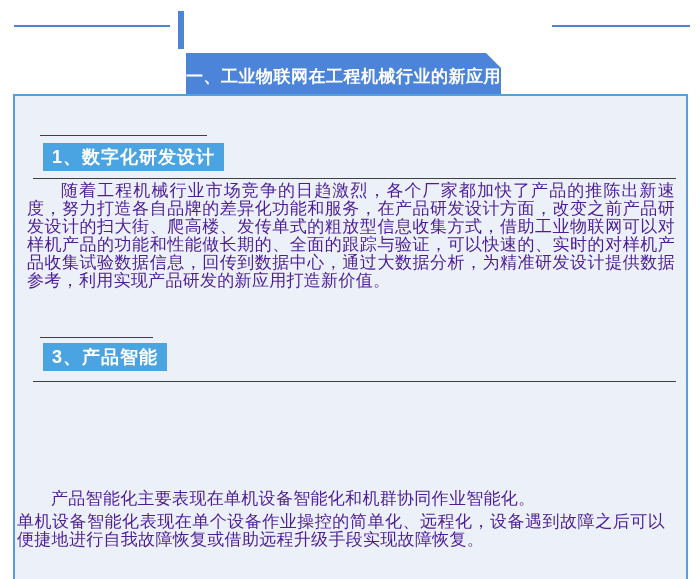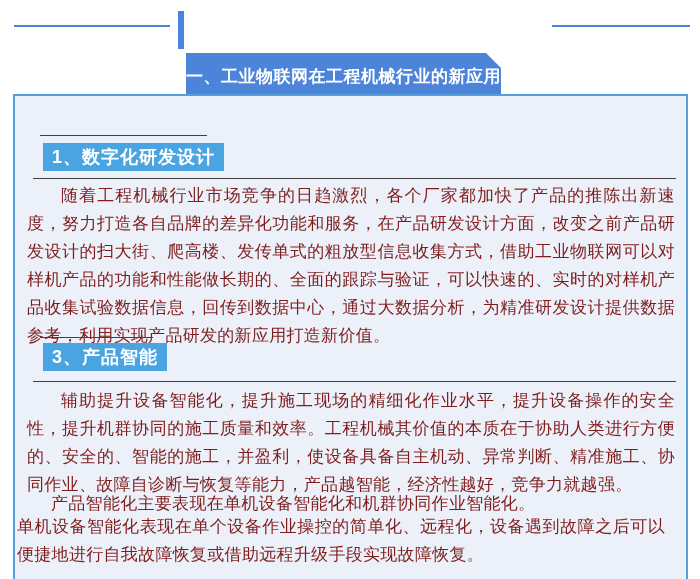--- a/index.html
+++ b/index.html
@@ -43,22 +43,22 @@
   .pill {
     position:absolute; left:28px; display:inline-block;
     background:#4aa4e2; color:#ffffff; font-weight:bold;
     font-size:18px; line-height:28px; height:28px; padding:0 9px;
     letter-spacing:1px; white-space:nowrap;
   }
   .pill-1 { top:47px; }
   .pill-2 { top:247px; }
 
   .para {
-    position:absolute; margin:0; color:#7f1d1d;
-    font-size:17px; line-height:28px; letter-spacing:0.3px;
+    position:absolute; margin:0; color:#4c1d95;
+    font-size:17px; line-height:18px; letter-spacing:0.3px;
     text-align:justify; text-align-last:left;
   }
   .p-indent { text-indent:2em; }
   .para-1 { left:12px; top:86px;  width:648px; }
   .para-2 { left:12px; top:291px; width:648px; }
   .para-3 { left:2px;  top:394px; width:648px; }
   .para-4 { left:2px;  top:417px; width:648px; }
   .para-5 { left:2px;  top:462px; width:648px; }
 </style>
 </head>
@@ -80,21 +80,20 @@
     <div class="rule rule-s1-top"></div>
     <div class="pill pill-1">1、数字化研发设计</div>
     <div class="rule rule-s1-bot"></div>
 
     <p class="para para-1 p-indent">随着工程机械行业市场竞争的日趋激烈，各个厂家都加快了产品的推陈出新速度，努力打造各自品牌的差异化功能和服务，在产品研发设计方面，改变之前产品研发设计的扫大街、爬高楼、发传单式的粗放型信息收集方式，借助工业物联网可以对样机产品的功能和性能做长期的、全面的跟踪与验证，可以快速的、实时的对样机产品收集试验数据信息，回传到数据中心，通过大数据分析，为精准研发设计提供数据参考，利用实现产品研发的新应用打造新价值。</p>
 
     <div class="rule rule-s2-top"></div>
     <div class="pill pill-2">3、产品智能</div>
     <div class="rule rule-s2-bot"></div>
 
-    <p class="para para-2 p-indent">辅助提升设备智能化，提升施工现场的精细化作业水平，提升设备操作的安全性，提升机群协同的施工质量和效率。工程机械其价值的本质在于协助人类进行方便的、安全的、智能的施工，并盈利，使设备具备自主机动、异常判断、精准施工、协同作业、故障自诊断与恢复等能力，产品越智能，经济性越好，竞争力就越强。</p>
 
     <p class="para para-3 p-indent">产品智能化主要表现在单机设备智能化和机群协同作业智能化。</p>
 
     <p class="para para-4">单机设备智能化表现在单个设备作业操控的简单化、远程化，设备遇到故障之后可以便捷地进行自我故障恢复或借助远程升级手段实现故障恢复。</p>
 
 
   </div>
 
 </div>
 

